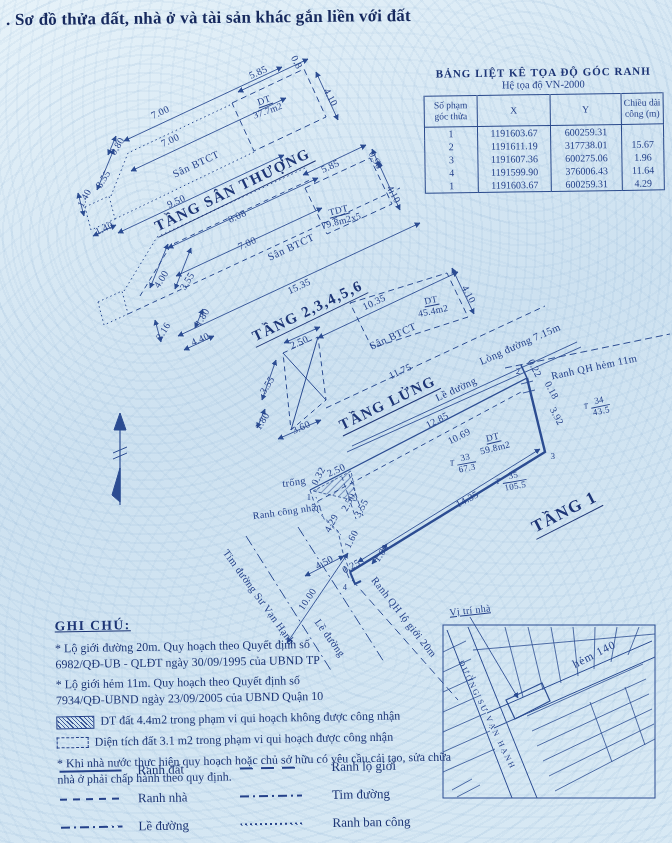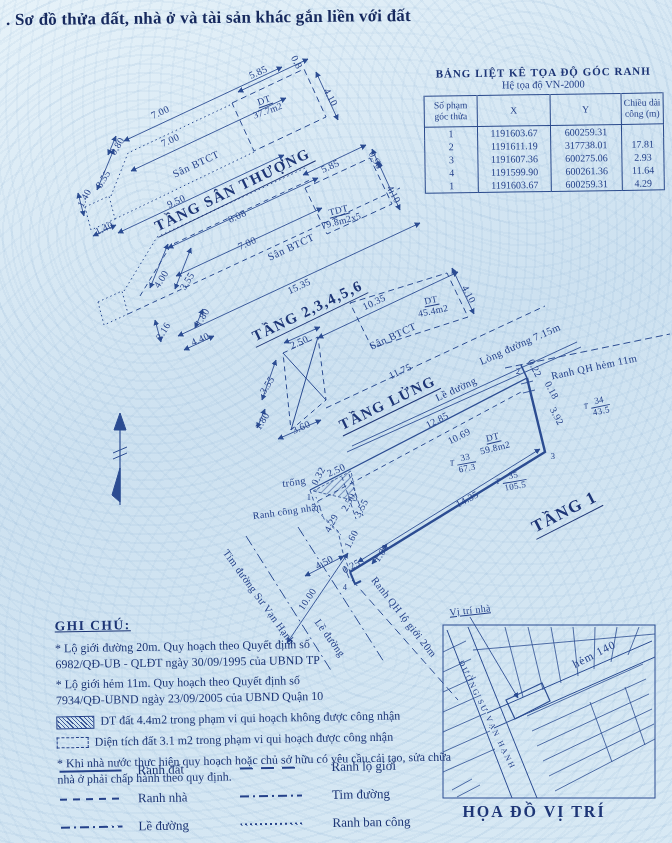--- a/index.html
+++ b/index.html
@@ -283,21 +283,20 @@
   <span class="lb" style="left:351px;top:566px;--r:-28deg">0.25</span>
   <span class="lb tiny" style="left:345px;top:587px">4</span>
   <span class="lb" style="left:307px;top:599px;--r:-56deg">10.00</span>
   <span class="lb st" style="left:404px;top:617px;--r:52deg">Ranh QH lộ giới 20m</span>
   <span class="lb st" style="left:259px;top:597px;--r:54deg">Tim đường Sư Vạn Hạnh</span>
   <span class="lb st" style="left:330px;top:638px;--r:54deg">Lề đường</span>
 
   <span class="lb vitri" style="left:470px;top:610px;--r:-6deg">Vị trí nhà</span>
   <span class="lb hem" style="left:594px;top:654px;--r:-27deg">hẻm 140</span>
   <span class="lb duong" style="left:487px;top:715px;--r:64deg">ĐƯỜNG SƯ VẠN HẠNH</span>
-  <span class="lb map-title" style="left:534px;top:812px">HỌA ĐỒ VỊ TRÍ</span>
 </div>
 
 <div class="coordbox">
   <div class="cap1">BẢNG LIỆT KÊ TỌA ĐỘ GÓC RANH</div>
   <div class="cap2">Hệ tọa độ VN-2000</div>
   <table class="coords">
     <thead>
       <tr>
         <th style="width:48px">Số phạm góc thửa</th>
         <th style="width:68px">X</th>
@@ -309,32 +308,32 @@
       <tr>
         <td>1</td>
         <td>1191603.67</td>
         <td>600259.31</td>
         <td></td>
       </tr>
       <tr>
         <td>2</td>
         <td>1191611.19</td>
         <td>317738.01</td>
-        <td>17.81</td>
+        <td>15.67</td>
       </tr>
       <tr>
         <td>3</td>
         <td>1191607.36</td>
         <td>600275.06</td>
-        <td>2.93</td>
+        <td>1.96</td>
       </tr>
       <tr>
         <td>4</td>
         <td>1191599.90</td>
-        <td>600261.36</td>
+        <td>376006.43</td>
         <td>11.64</td>
       </tr>
       <tr>
         <td>1</td>
         <td>1191603.67</td>
         <td>600259.31</td>
         <td>4.29</td>
       </tr>
     </tbody>
   </table>

